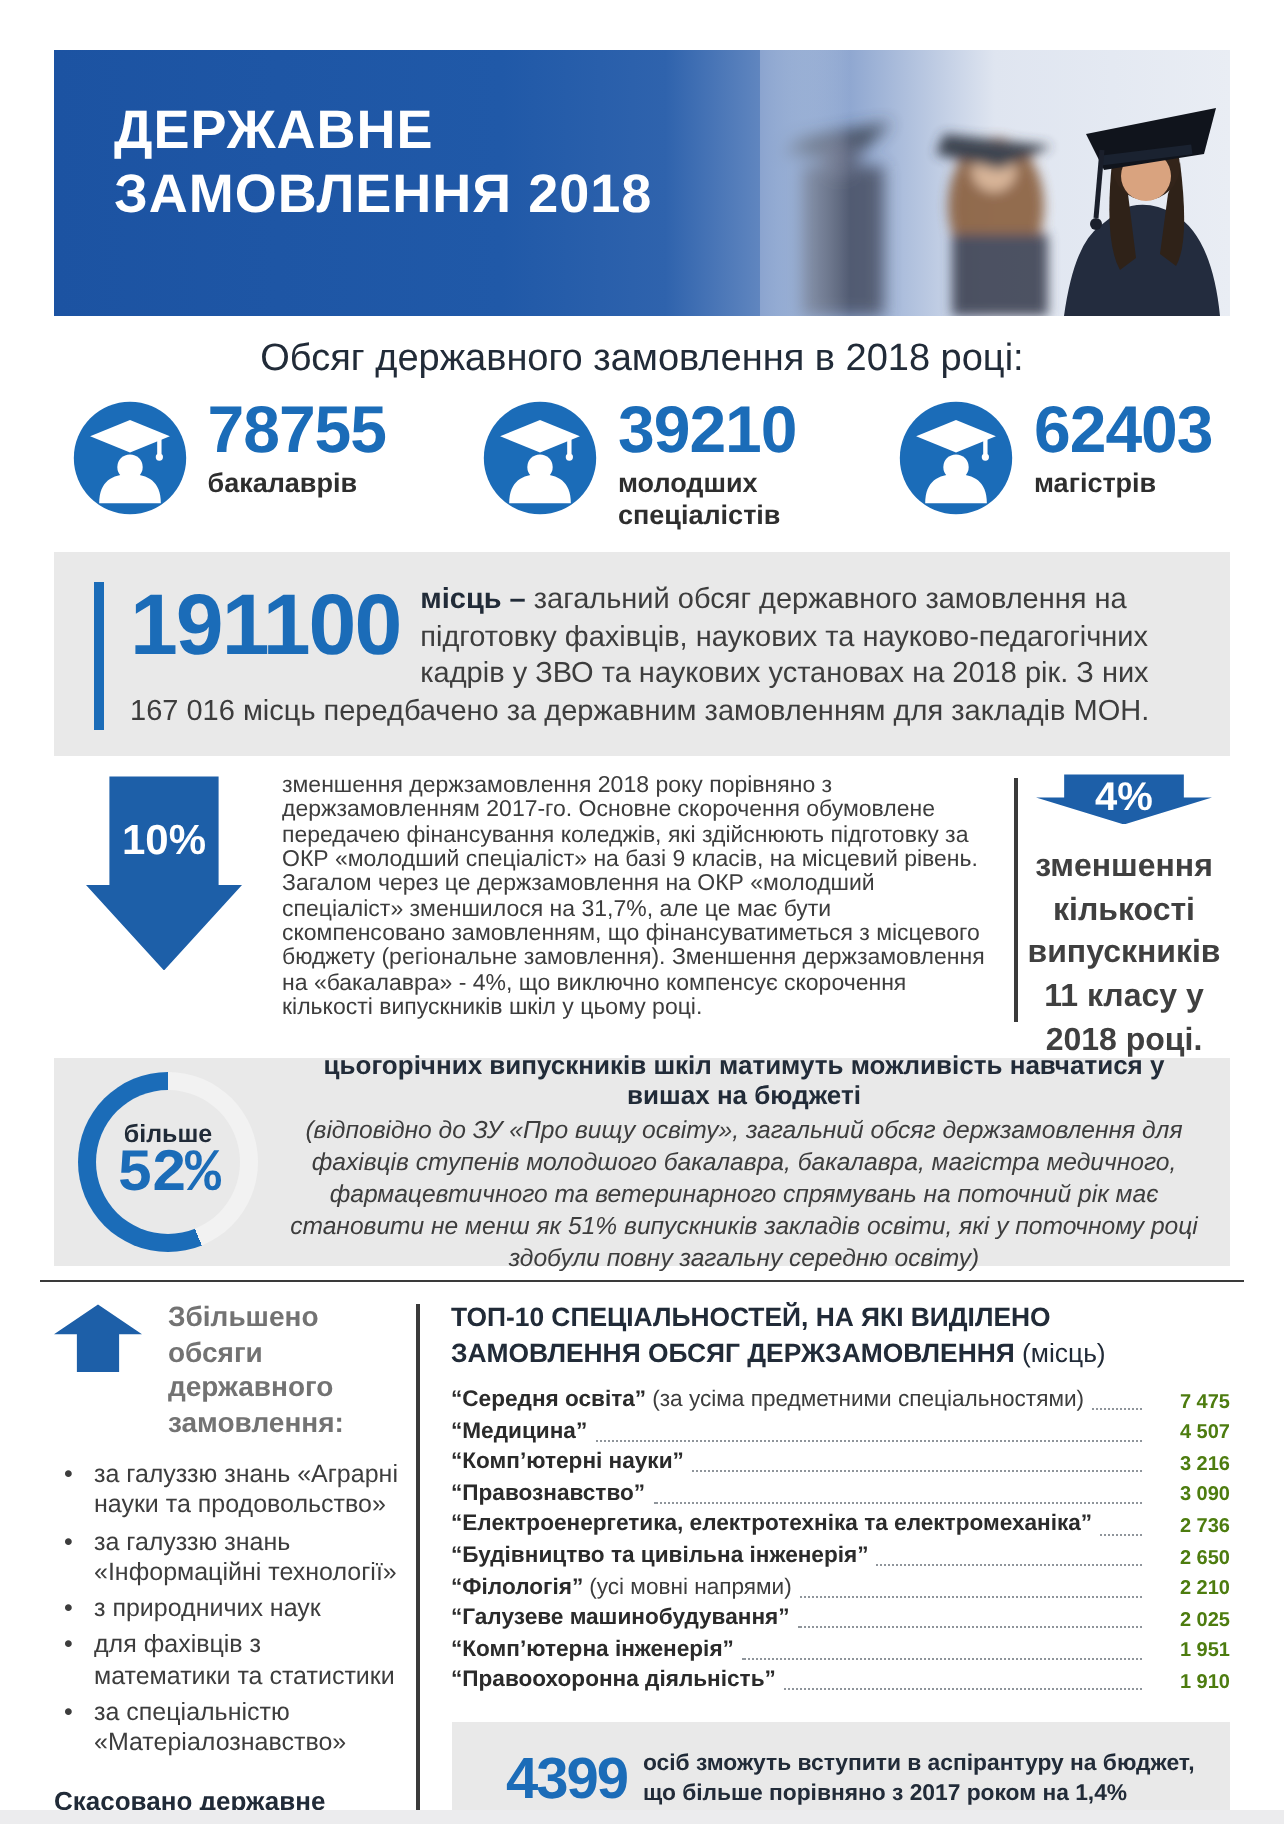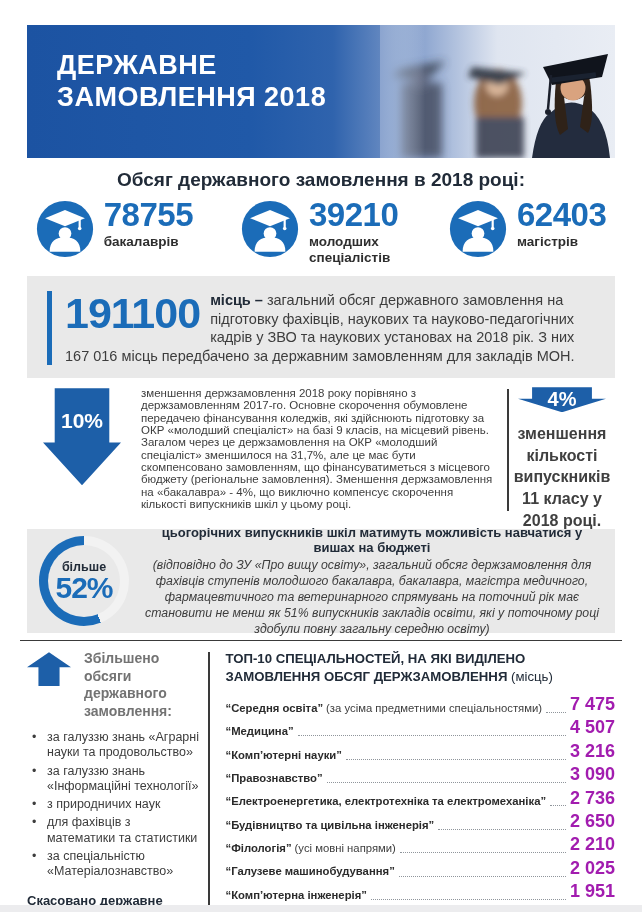--- a/index.html
+++ b/index.html
@@ -8,21 +8,21 @@
   .page { position:relative; width:642px; height:912px; background:#fff; overflow:hidden; margin:0 auto; }
 
   
   .header { position:relative; margin:25px 27px 0 27px; height:133px;
     background:linear-gradient(90deg,#1c53a2 0%,#2059a8 38%,#2f63ad 52%,#8ba4cf 67%,#dfe5f0 80%,#e9edf4 100%); }
   .header-title { position:absolute; left:30px; top:25px; color:#ffffff; font-weight:bold;
     font-size:27px; line-height:1.18; letter-spacing:.5px; }
   .header-photo { position:absolute; right:0; top:0; width:235px; height:133px; }
 
   
-  .section-heading { margin-top:11px; text-align:center; font-size:19px; font-weight:bold; color:#212b38; }
+  .section-heading { margin-top:11px; text-align:center; font-size:19px; font-weight:normal; color:#212b38; }
   .stats { display:flex; justify-content:center; gap:48px; margin-top:7px; height:70px; }
   .stat { display:flex; align-items:flex-start; gap:10px; }
   .stat-icon { width:58px; height:58px; margin-top:2px; flex:none; }
   .stat-num { font-size:33px; font-weight:bold; color:#1b6cb8; line-height:1; letter-spacing:-.5px; }
   .stat-label { font-size:13.5px; font-weight:bold; color:#2e2e2e; line-height:1.18; margin-top:3px; max-width:92px; }
 
   
   .total-block { margin:8px 27px 0; background:#e9e9e9; padding:15px 22px 13px 20px; display:flex; gap:13px; }
   .total-bar { width:5px; background:#1b6cb8; flex:none; }
   .total-body { font-size:14.5px; color:#3d3d3d; line-height:1.28; }
@@ -45,21 +45,21 @@
   .side-text { margin-top:11px; font-size:16px; font-weight:bold; color:#404040; text-align:center; line-height:1.35; }
 
   
   .budget { margin:4px 27px 0; background:#e9e9e9; display:flex; align-items:center;
     padding:7px 14px 7px 12px; height:104px; }
   .ring { width:90px; height:90px; border-radius:50%; flex:none; position:relative;
     background:conic-gradient(#f2f2f2 0 158deg,#1b6cb8 158deg 360deg); }
   .ring-inner { position:absolute; inset:9px; border-radius:50%; background:#e9e9e9;
     display:flex; flex-direction:column; align-items:center; justify-content:center; }
   .ring-more { font-size:12.5px; font-weight:bold; color:#212b38; }
-  .ring-pct { font-size:30px; font-weight:bold; color:#1b6cb8; line-height:.95; letter-spacing:-1px; }
+  .ring-pct { font-size:30px; font-weight:bold; color:#1b6cb8; line-height:.95; letter-spacing:-1px;font-family:Liberation Mono, monospace; }
   .budget-text { flex:1; margin-left:14px; text-align:center; }
   .budget-head { font-size:13px; font-weight:bold; color:#212b38; line-height:1.2; }
   .budget-note { font-size:12.3px; font-style:italic; color:#3d3d3d; line-height:1.3; margin-top:2px; }
 
   .hrule { margin:7px 20px 0 20px; border-top:1.5px solid #3a3a3a; }
 
   
   .columns { display:flex; margin:9px 27px 0; align-items:stretch; }
   .left-col { width:172px; flex:none; }
   .col-div { width:1.5px; background:#3a3a3a; margin:2px 0 14px 9px; flex:none; }
@@ -78,21 +78,21 @@
 
   .top10-heading { font-size:13.2px; font-weight:bold; color:#212b38; line-height:1.32; }
   .top10-suffix { font-weight:normal; }
   .top10-list { margin-top:9px; list-style:none; }
   .top10-list li { display:flex; align-items:flex-end; font-size:11.3px; line-height:1.16;
     margin-bottom:2.5px; white-space:nowrap; overflow:hidden; }
   .t10name { font-weight:bold; color:#2b2b2b; flex:none; }
   .t10note { color:#3d3d3d; flex:none; }
   .t10note:not(:empty) { margin-left:3px; }
   .t10dots { flex:1; min-width:8px; border-bottom:1.6px dotted #8f959b; margin:0 4px 2px 4px; }
-  .t10val { font-weight:bold; color:#a21caf; font-size:18px; min-width:40px; text-align:right; flex:none; }
+  .t10val { font-weight:bold; color:#4d7c0f; font-size:10px; min-width:40px; text-align:right; flex:none; }
 
   .postgrad { margin-top:14px; background:#e9e9e9; padding:11px 12px 11px 6px; }
   .pg-row { display:flex; align-items:center; margin:3px 0; }
   .pg-val { width:90px; flex:none; text-align:right; font-size:29px; font-weight:bold;
     color:#1b6cb8; line-height:1; padding-right:8px; letter-spacing:-1px; }
   .pg-text { font-size:11.4px; font-weight:bold; color:#212b38; line-height:1.28; }
 
   .bottom-strip { position:absolute; left:0; right:0; bottom:0; height:7px; background:#ececee; }
 </style>
 </head>

